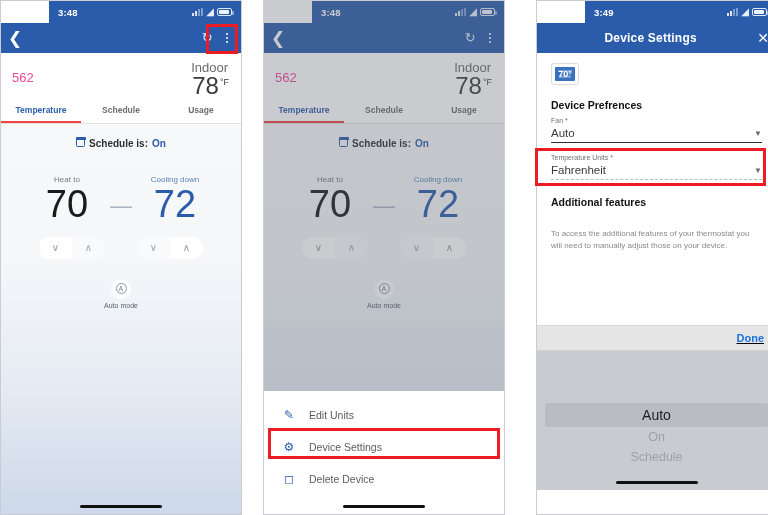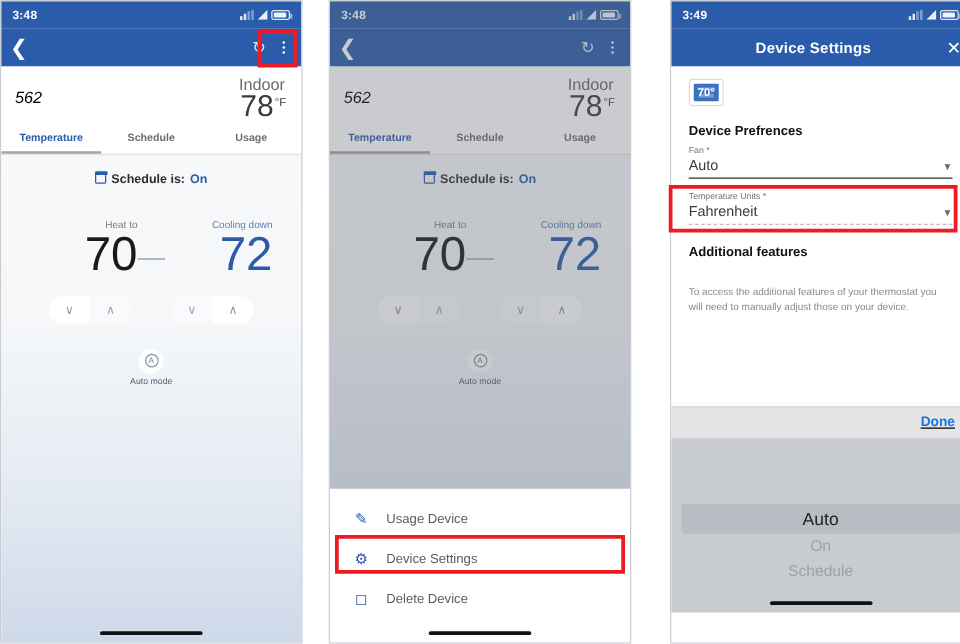--- a/index.html
+++ b/index.html
@@ -19,21 +19,21 @@
     overflow: hidden;
   }
   #phone1 { left: 0;   width: 242px; }
   #phone2 { left: 263px; width: 242px; }
   #phone3 { left: 536px; width: 241px; }
 
   
   .statusbar {
     height: 22px; background: #2b5cab;
     display: flex; align-items: center;
-    padding: 0 9px; color: #fff;
+    padding: 0 9px; color: #fff; margin-left: 48px;
   }
   .sb-time { font-size: 9.5px; font-weight: bold; letter-spacing: .2px; }
   .sb-right { margin-left: auto; display: flex; align-items: center; gap: 3px; }
   .sig { display: flex; align-items: flex-end; gap: 1px; height: 8px; }
   .sig i { width: 2px; background: #dfe7f3; display:block; }
   .sig i:nth-child(1){height:3px}.sig i:nth-child(2){height:5px}
   .sig i:nth-child(3){height:7px;background:#7e9fce}.sig i:nth-child(4){height:8px;background:#7e9fce}
   .wifi { font-size: 10px; line-height: 1; color:#e9eff8; }
   .batt { width: 15px; height: 8px; border: 1.2px solid #dfe7f3; border-radius: 2px; position: relative; }
   .batt::after { content:""; position:absolute; right:-3px; top:2px; width:2px; height:4px; background:#8fabd4; border-radius:0 1px 1px 0;}
@@ -48,46 +48,46 @@
   .backchev { font-size: 17px; line-height: 1; font-weight: 300; color:#fff; }
   .appbar-title { flex:1; text-align:center; font-size: 12px; font-weight: bold; letter-spacing:.2px; }
   .appbar-right { margin-left: auto; display:flex; align-items:center; gap: 9px; padding-right:2px;}
   .refresh-ic { font-size: 13px; line-height:1; color:#dfe7f3; }
   .kebab { display:flex; flex-direction:column; gap:1.6px; padding: 2px 4px; }
   .kebab span { width: 2.4px; height: 2.4px; background:#fff; border-radius: 50%; display:block; }
   .closex { font-size: 14px; line-height:1; color:#fff; font-weight: 300;}
 
   
   .devhead { background:#fff; padding: 7px 11px 0 11px; display:flex; align-items:flex-start; }
-  .dev-id { font-size: 13px; color:#000000; padding-top: 10px; font-style: italic; }
+  .dev-id { font-size: 13px; color:#ec4899; padding-top: 10px; }
   .indoor-wrap { margin-left:auto; text-align: right; padding-right:2px;}
   .indoor-lbl { font-size: 13px; color:#6b6b6b; }
   .indoor-val { font-size: 24px; color:#3a3a3a; line-height: .95; font-weight: 300; }
   .indoor-val sup { font-size: 9px; vertical-align: top; position: relative; top: 3px; left:1px;}
 
   
   .tabs { display:flex; background:#fff; padding-top: 7px; }
   .tab { flex:1; text-align:center; font-size: 8.5px; font-weight: bold; color:#6c6c6c; padding-bottom: 6px; }
-  .tab.active { color:#2b5cab; border-bottom: 2px solid #a3a3a3; }
+  .tab.active { color:#2b5cab; border-bottom: 2px solid #ef4444; }
   .tabs-rule { height:1px; background:#e2e2e2; }
 
   
   .thermobody {
     background: linear-gradient(180deg,#f7f8fa 0%, #f5f7f9 26%, #e6ecf4 50%, #cfdaea 74%, #c2d0e4 100%);
     height: 100%;
     padding-top: 14px;
     position: relative;
   }
   .sched-row { display:flex; justify-content:center; gap:4px; font-size:10px; color:#2f2f2f; font-weight:bold;}
   .cal-ic { width:9px; height:9px; border:1.6px solid #2b5cab; border-radius:1.5px; position:relative; display:inline-block;}
   .cal-ic::before{content:"";position:absolute;left:-1.6px;right:-1.6px;top:-1.6px;height:2.6px;background:#2b5cab;border-radius:1px 1px 0 0;}
   .sched-on { color:#2b5cab; }
 
   .setpoints { margin-top: 26px; display:flex; justify-content:center; gap: 0; }
-  .sp { width: 86px; text-align:right; }
+  .sp { width: 86px; text-align:center; }
   .sp-lbl { font-size: 8px; color:#7b7b7b; margin-bottom: 1px;}
   .sp-lbl.cool { color:#5c7fb8; }
   .sp-val { font-size: 38px; font-weight: 300; line-height: 1; color:#1a1a1a; }
   .sp-val.cool { color:#2b5cab; }
   .dash { align-self:center; color:#a9b4c4; font-size: 22px; padding-top:14px; }
 
   .steppers { margin-top: 14px; display:flex; justify-content:center; gap: 32px; }
   .stepper { display:flex; border-radius: 13px; overflow:hidden; width: 66px; height: 22px; background: rgba(255,255,255,.40); }
   .stepper b {
     flex:1; display:flex; align-items:center; justify-content:center;
@@ -333,21 +333,21 @@
           </div>
         <div class="auto-lbl">Auto mode</div>
       </div>
     </div>
 
     <div class="dim"></div>
 
     <div class="sheet" style="height:123px;">
       <div class="sheet-item">
         <span class="ic">✎</span>
-        <span class="sheet-lbl">Usage Device</span>
+        <span class="sheet-lbl">Edit Units</span>
       </div>
       <div class="sheet-item">
         <span class="ic">⚙</span>
         <span class="sheet-lbl">Device Settings</span>
       </div>
       <div class="sheet-item">
         <span class="ic">◻</span>
         <span class="sheet-lbl">Delete Device</span>
       </div>
     </div>

